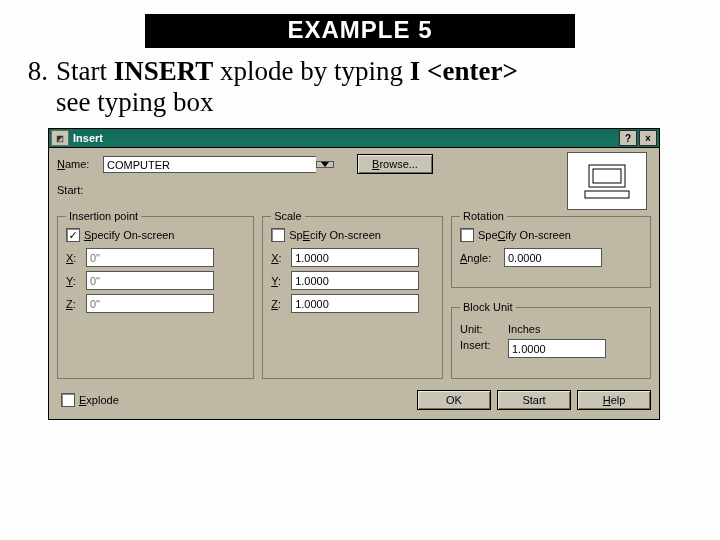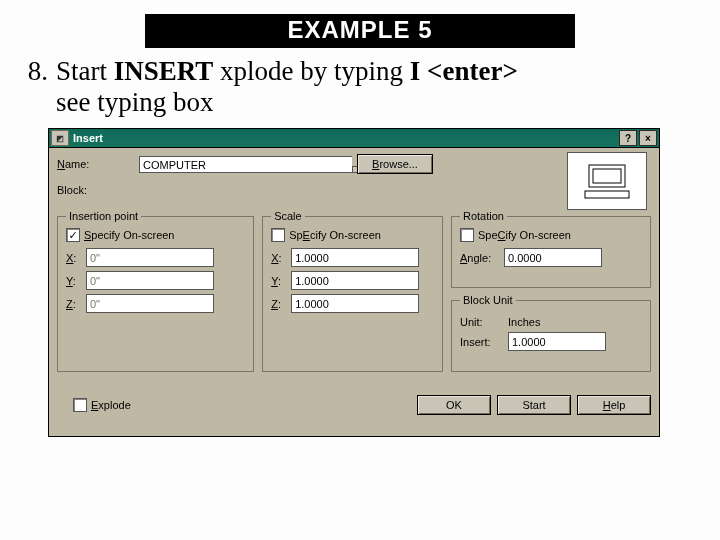--- a/index.html
+++ b/index.html
@@ -78,23 +78,22 @@
   }
 
   .dialog-body {
     padding: 6px 8px 8px 8px;
   }
   .lbl { display: inline-block; }
   .underl { text-decoration: underline; text-decoration-thickness: 1px; }
 
   .combo {
     display: inline-flex;
-    align-items: flex-end;
+    align-items: center;
     height: 17px;
-    margin-left: 36px;
   }
   .combo input {
     border: 1px solid #555;
     border-right: none;
     background: #fff;
     font: 11px "MS Sans Serif", Arial;
     padding: 0 3px;
     width: 206px;
     height: 15px;
   }
@@ -140,21 +139,21 @@
     position: relative;
   }
   fieldset.grp legend {
     padding: 0 3px;
     font: 11px "MS Sans Serif", Arial;
     color: #000;
     background: #bfb8a5;
   }
   .ins-grp { flex: 1 1 33%; }
   .scale-grp { flex: 1 1 30%; }
-  .right-col { flex: 0 0 200px; display:flex; flex-direction:column; gap:6px; }
+  .right-col { flex: 0 0 200px; display:flex; flex-direction:column; gap:13px; }
 
   .chk { display:flex; align-items:center; gap:4px; margin-bottom:6px; }
   .chk .box {
     width: 12px; height: 12px;
     background: #fff;
     border: 1px solid #555;
     box-shadow: inset 1px 1px 0 #888;
     display:flex; align-items:center; justify-content:center;
     color:#000; font-size:11px; line-height:1;
   }
@@ -164,21 +163,21 @@
     border: 1px solid #555;
     background: #fff;
     font: 11px "MS Sans Serif", Arial;
     height: 15px;
     padding: 1px 3px;
     width: 120px;
   }
   .txt.dis { color: #7a7667; }
   .txt.sm { width: 90px; }
 
-  .blockunit .bu-row { display:flex; align-items:center; margin: 4px 0; gap:4px;}
+  .blockunit .bu-row { display:flex; margin: 4px 0; gap:4px;}
   .blockunit .bu-l { width: 44px; }
   .blockunit .bu-v { color:#000; }
 
   .bottom-row {
     display:flex; align-items:center; gap:6px;
     margin-top: 10px;
   }
   .bottom-row .spacer { flex:1; }
   .bottom-row .btn { width: 74px; }
 </style>
@@ -212,21 +211,21 @@
         <span class="dd"></span>
       </span>
       <button class="btn browse"><span class="underl">B</span>rowse...</button>
       <div class="preview">
         <svg width="56" height="40">
           <rect x="10" y="4" width="36" height="22" fill="none" stroke="#000"></rect>
           <rect x="14" y="8" width="28" height="14" fill="none" stroke="#000"></rect>
           <rect x="6" y="30" width="44" height="7" fill="none" stroke="#000"></rect>
         </svg>
       </div>
-      <span class="lbl path-l">Block:</span>
+      <span class="lbl path-l">Start:</span>
     </div>
 
     <div class="mid-area">
       <fieldset class="grp ins-grp">
         <legend>Insertion point</legend>
         <div class="chk">
           <span class="box">✓</span>
           <span><span class="underl">S</span>pecify On-screen</span>
         </div>
         <div class="fld-row">
@@ -284,21 +283,21 @@
           </div>
           <div class="bu-row">
             <span class="bu-l">Insert:</span>
             <input class="txt sm" value="1.0000" style="">
           </div>
         </fieldset>
       </div>
     </div>
 
     <div class="bottom-row">
-      <div class="chk" style="margin:16px;">
+      <div class="chk" style="margin:4px;">
         <span class="box"></span>
         <span><span class="underl">E</span>xplode</span>
       </div>
       <div class="spacer"></div>
       <button class="btn">OK</button>
       <button class="btn">Start</button>
       <button class="btn"><span class="underl">H</span>elp</button>
     </div>
   </div>
 </div>

